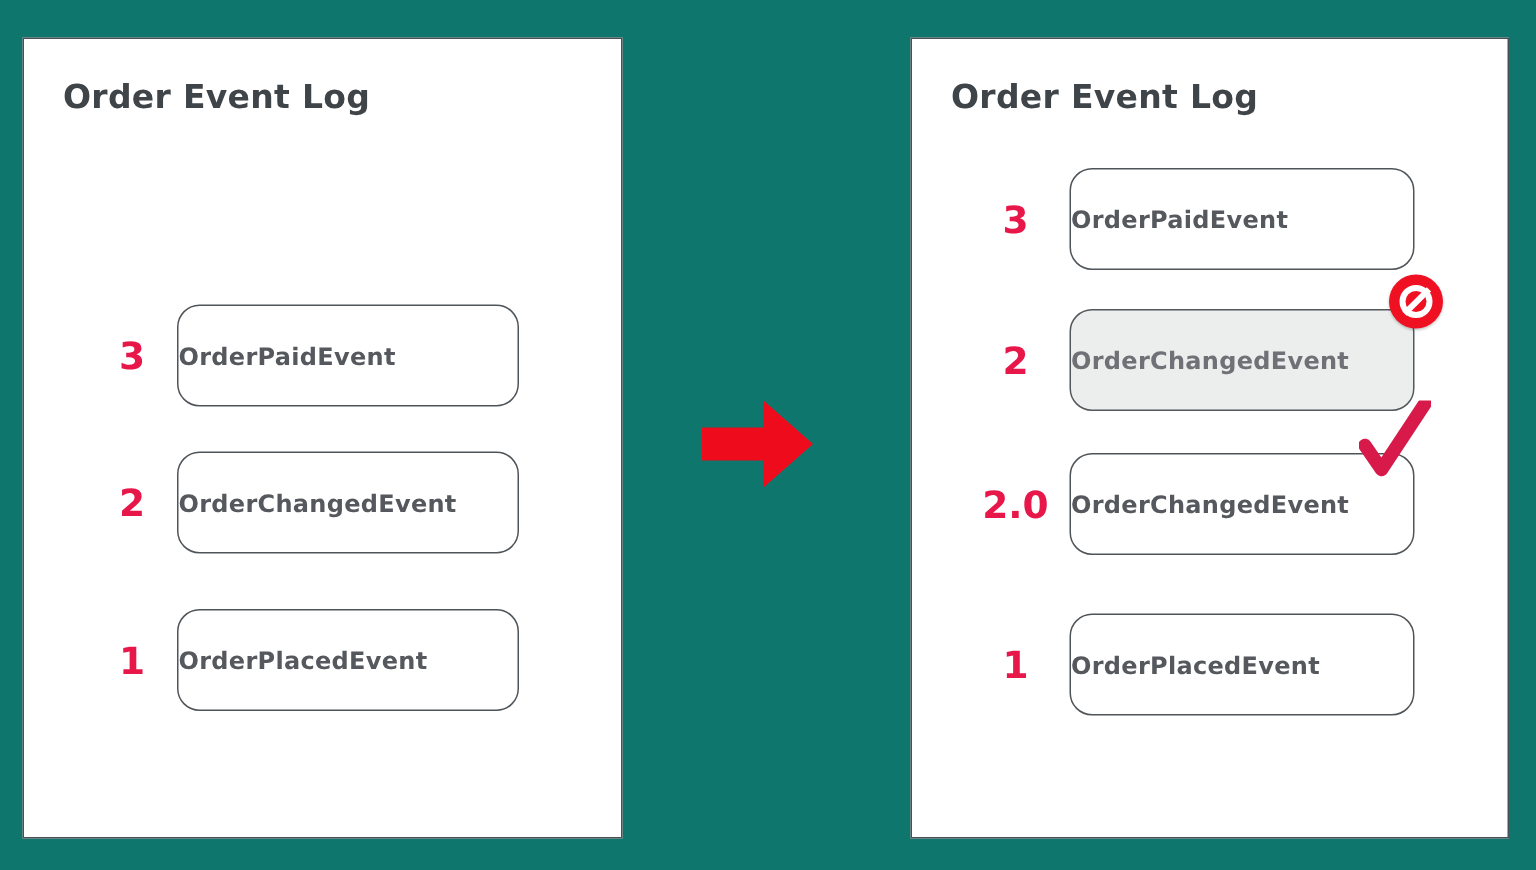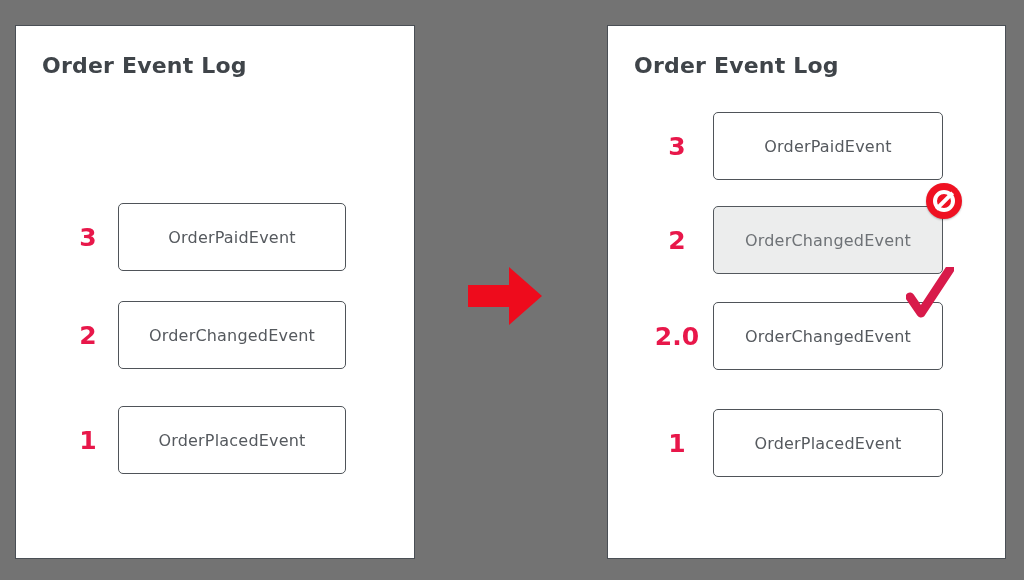--- a/index.html
+++ b/index.html
@@ -4,21 +4,21 @@
 <style>
   html, body {
     margin: 0;
     padding: 0;
     background: #ffffff;
   }
   #canvas {
     position: relative;
     width: 1024px;
     height: 580px;
-    background: #737373;
+    background: #0f766e;
     font-family: "DejaVu Sans", "Liberation Sans", sans-serif;
     overflow: hidden;
   }
 
   
   .panel {
     position: absolute;
     background: #ffffff;
     border: 1.5px solid #4a4f55;
     box-sizing: border-box;
@@ -55,27 +55,26 @@
     font-weight: bold;
     font-size: 25px;
     text-align: center;
     line-height: 1;
     user-select: none;
   }
   .event-box {
     position: relative;
     box-sizing: border-box;
     border: 1.6px solid #4f5459;
-    border-radius: 5px;
+    border-radius: 15px;
     background: #ffffff;
     display: flex;
     align-items: center;
-    justify-content: center;
     font-size: 16px;
-    font-weight: normal;
+    font-weight: bold;
     color: #55595e;
     letter-spacing: 0.2px;
   }
   .event-box.disabled {
     background: #eceded;
     color: #6e7276;
     border-color: #53585d;
   }
 
   

